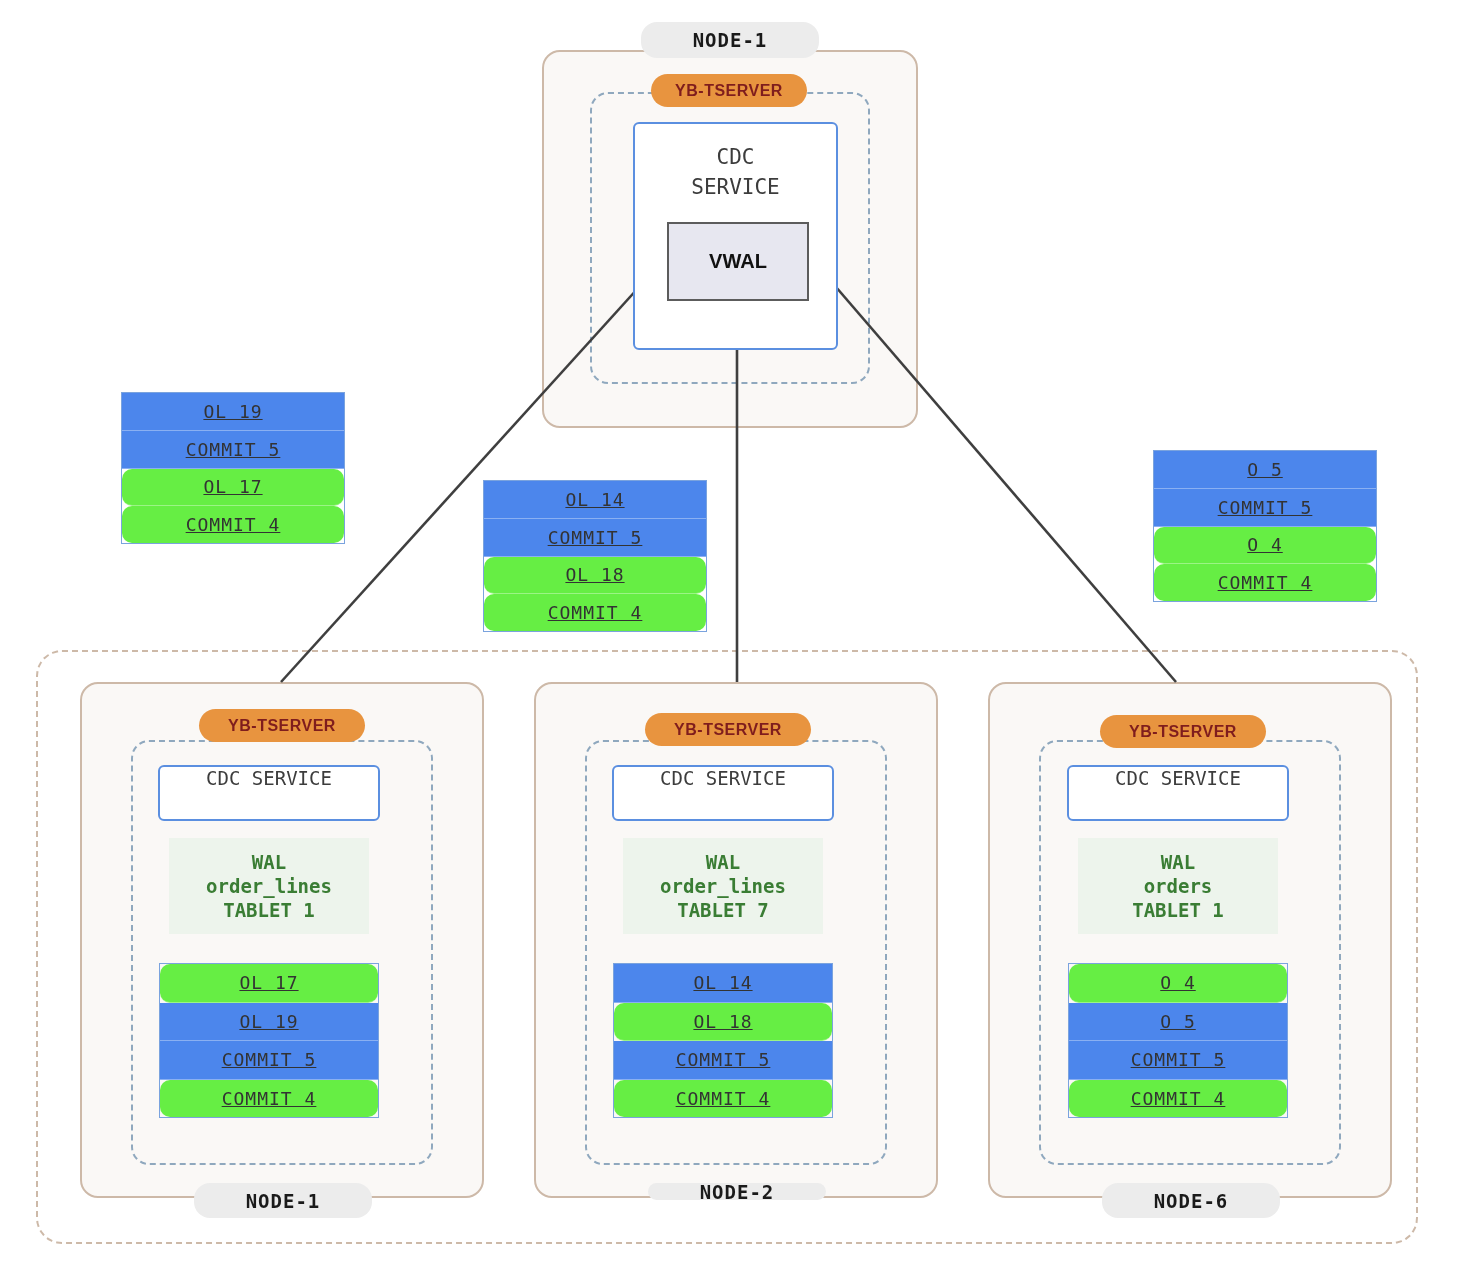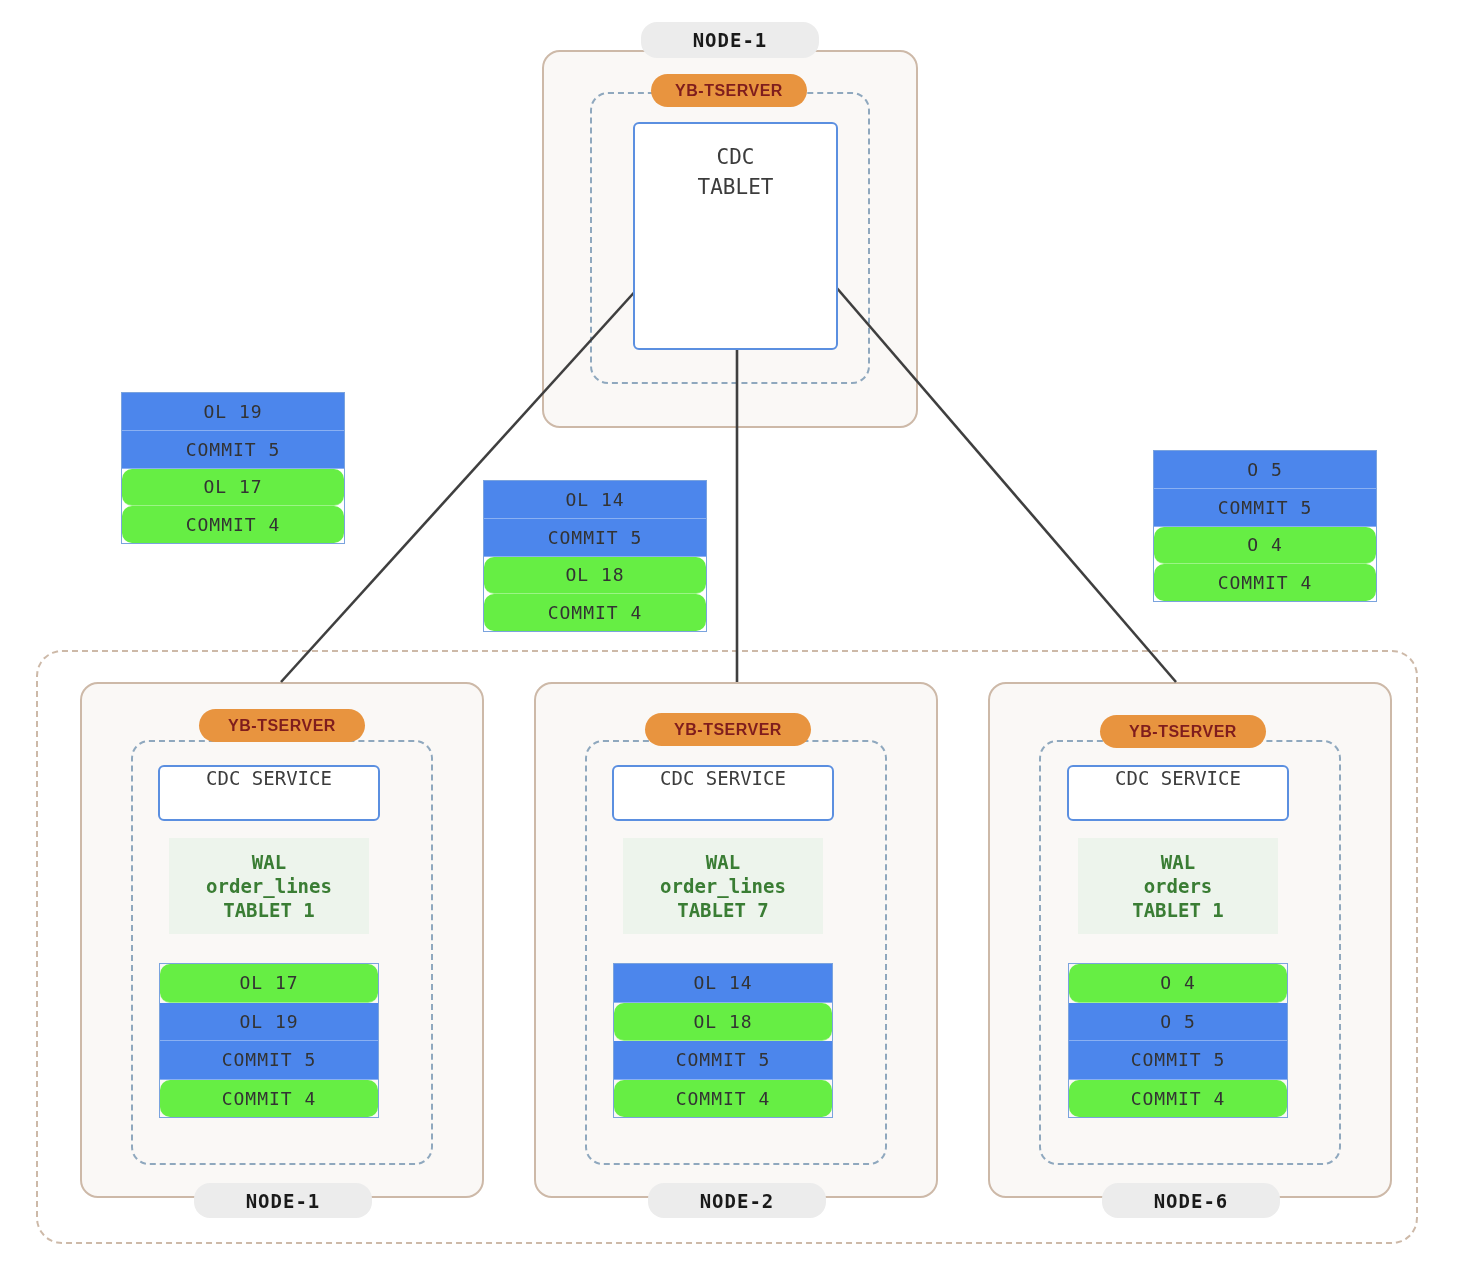--- a/index.html
+++ b/index.html
@@ -89,20 +89,21 @@
     z-index:5;
   }
   .rec{
     flex:1 1 0;
     display:flex;align-items:center;justify-content:center;
     color:#333333;
     font-family:"DejaVu Sans Mono","Liberation Mono",monospace;
     letter-spacing:1px;
     box-sizing:border-box;
     border-bottom:1px solid rgba(255,255,255,.35);
+    text-decoration:underline;
   }
   .rec:last-child{border-bottom:none;}
   .rec.blue{background:#4C86EC;}
   .rec.green{background:#66EE44;border-radius:10px;}
 
   .cluster-outline{
     position:absolute;
     border:2px dashed #CDB9A8;
     border-radius:26px;
     box-sizing:border-box;
@@ -134,24 +135,27 @@
 
   <div class="tserver-box" style="left:590px;top:92px;width:280px;height:292px;"></div>
 
   <div class="chip-tserver" style="left:651px;top:74px;width:156px;height:33px;font-size:16px;">
     <span>YB-TSERVER</span>
   </div>
 
   <div class="cdc-box" style="left:633px;top:122px;width:205px;height:228px;font-size:21px;line-height:1.45;align-items:flex-start;padding-top:18px;">
     <div>
       <div>CDC</div>
-      <div>TABLET</div>
+      <div>SERVICE</div>
     </div>
   </div>
 
+  <div class="vwal-box" style="left:667px;top:222px;width:142px;height:79px;font-size:20px;">
+    <span>VWAL</span>
+  </div>
 
   <div class="stack" style="left:121px;top:392px;width:224px;height:152px;">
     <div class="rec blue" style="font-size:18px;">OL 19</div>
     <div class="rec blue" style="font-size:18px;">COMMIT 5</div>
     <div class="rec green" style="font-size:18px;">OL 17</div>
     <div class="rec green" style="font-size:18px;">COMMIT 4</div>
   </div>
 
   <div class="stack" style="left:483px;top:480px;width:224px;height:152px;">
     <div class="rec blue" style="font-size:18px;">OL 14</div>
@@ -204,21 +208,21 @@
     <div>WAL</div>
     <div>order_lines</div>
     <div>TABLET 7</div>
   </div>
   <div class="stack" style="left:613px;top:963px;width:220px;height:155px;">
     <div class="rec blue" style="font-size:18px;">OL 14</div>
     <div class="rec green" style="font-size:18px;">OL 18</div>
     <div class="rec blue" style="font-size:18px;">COMMIT 5</div>
     <div class="rec green" style="font-size:18px;">COMMIT 4</div>
   </div>
-  <div class="chip-node" style="left:648px;top:1183px;width:178px;height:35px;font-size:19px;">
+  <div class="chip-node" style="left:648px;top:1183px;width:178px;height:17px;font-size:19px;">
     <span>NODE-2</span>
   </div>
 
   <div class="node-panel" style="left:988px;top:682px;width:404px;height:516px;"></div>
   <div class="tserver-box" style="left:1039px;top:740px;width:302px;height:425px;"></div>
   <div class="chip-tserver" style="left:1100px;top:715px;width:166px;height:33px;font-size:16px;">
     <span>YB-TSERVER</span>
   </div>
   <div class="cdc-box" style="left:1067px;top:765px;width:222px;height:56px;font-size:19px;">
     <span>CDC SERVICE</span>

